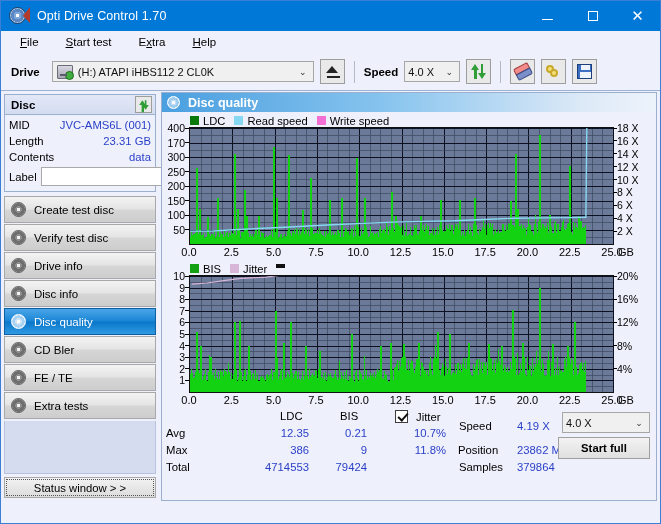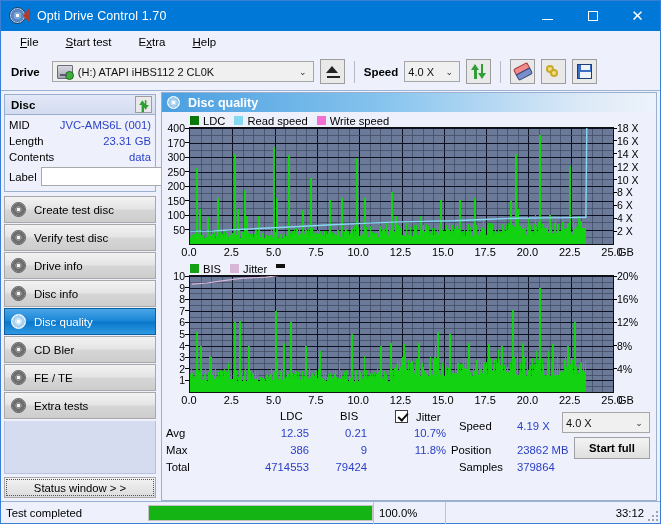--- a/index.html
+++ b/index.html
@@ -1631,47 +1631,29 @@
 
         <span class="sv" style="left:145px;top:19px;width:60px;text-align:right;">0.21</span>
         <span class="sv" style="left:145px;top:36px;width:60px;text-align:right;">9</span>
         <span class="sv" style="left:140px;top:53px;width:65px;text-align:right;">79424</span>
 
         <span class="sv" style="left:222px;top:19px;width:62px;text-align:right;">10.7%</span>
         <span class="sv" style="left:222px;top:36px;width:62px;text-align:right;">11.8%</span>
 
         <span class="st" style="left:297px;top:12px;">Speed</span>
         <span class="sv" style="left:355px;top:12px;">4.19 X</span>
-        <span class="st" style="left:289px;top:36px;">Position</span>
+        <span class="st" style="left:296px;top:36px;">Position</span>
         <span class="sv" style="left:355px;top:36px;">23862 MB</span>
         <span class="st" style="left:297px;top:53px;">Samples</span>
         <span class="sv" style="left:355px;top:53px;">379864</span>
 
         <div class="combo" id="speed-combo2">
           <span class="cv">4.0 X</span>
           <span class="chev">⌄</span>
         </div>
-        <div class="btn-gray" style="right:6px;top:29px;width:76px;height:22px;font-weight:bold;">
+        <div class="btn-gray" style="right:6px;top:29px;width:92px;height:22px;font-weight:bold;">
           <span>Start full</span>
         </div>
       </div>
     </div>
   </div>
 
-  <div class="statusbar">
-    <div class="sb-cell sb-text">Test completed</div>
-    <div class="sb-cell sb-progress">
-      <div class="track">
-          <div class="fill" id="pfill" style="width: 100%;"></div>
-        </div>
-    </div>
-    <div class="sb-cell sb-pct">100.0%</div>
-    <div class="sb-cell sb-time">33:12</div>
-    <div class="grip">
-      <i style="right:0;bottom:0"></i>
-        <i style="right:4px;bottom:0"></i>
-        <i style="right:8px;bottom:0"></i>
-      <i style="right:0;bottom:4px"></i>
-        <i style="right:4px;bottom:4px"></i>
-        <i style="right:0;bottom:8px"></i>
-    </div>
-  </div>
 </div>
 
 </body></html>

